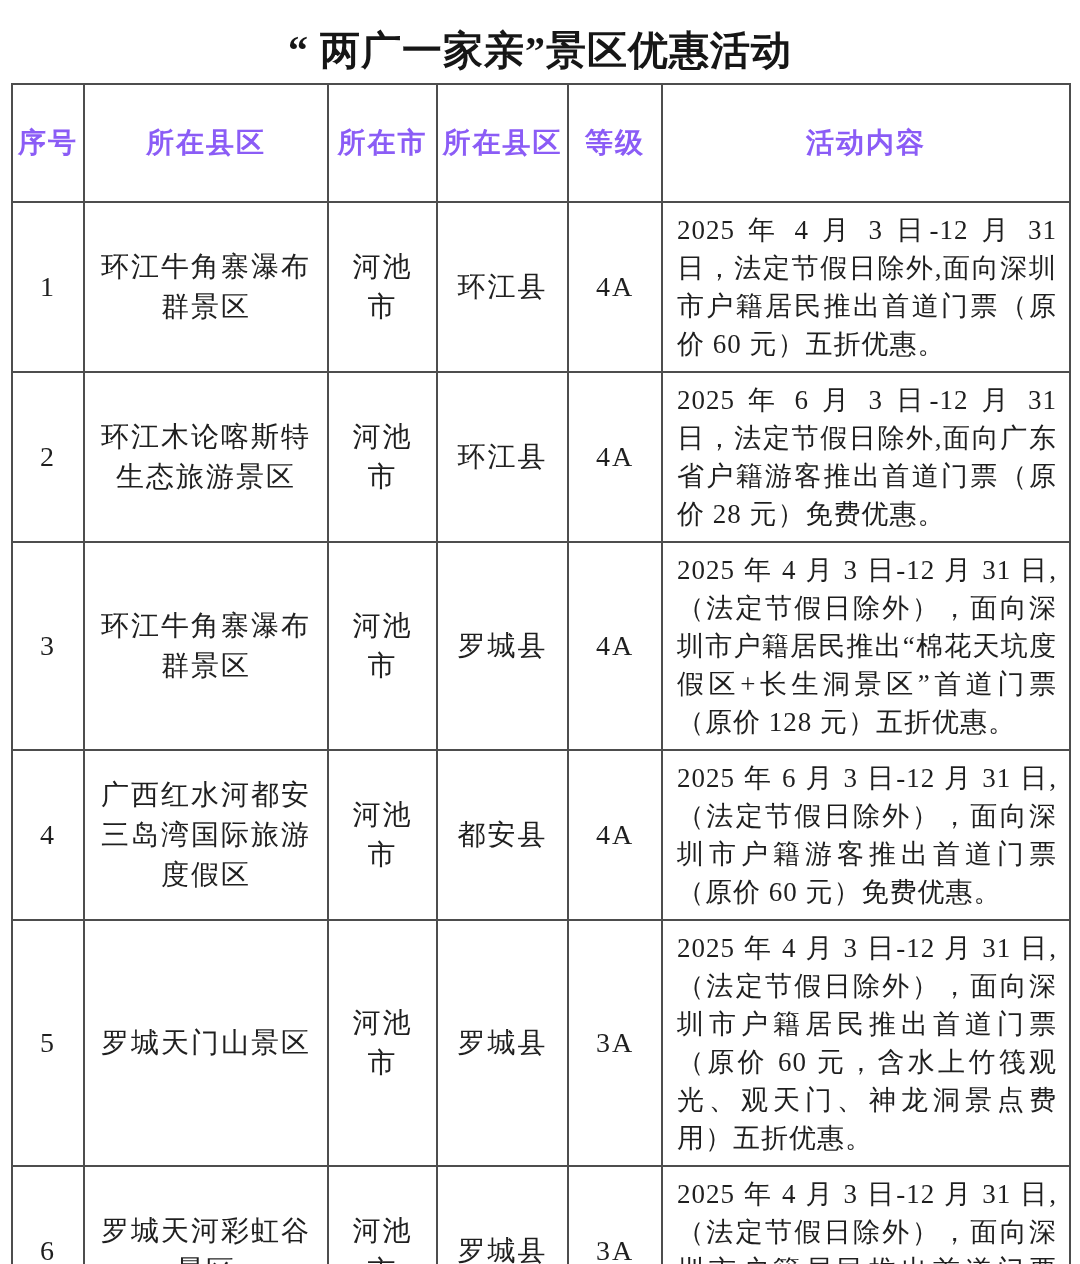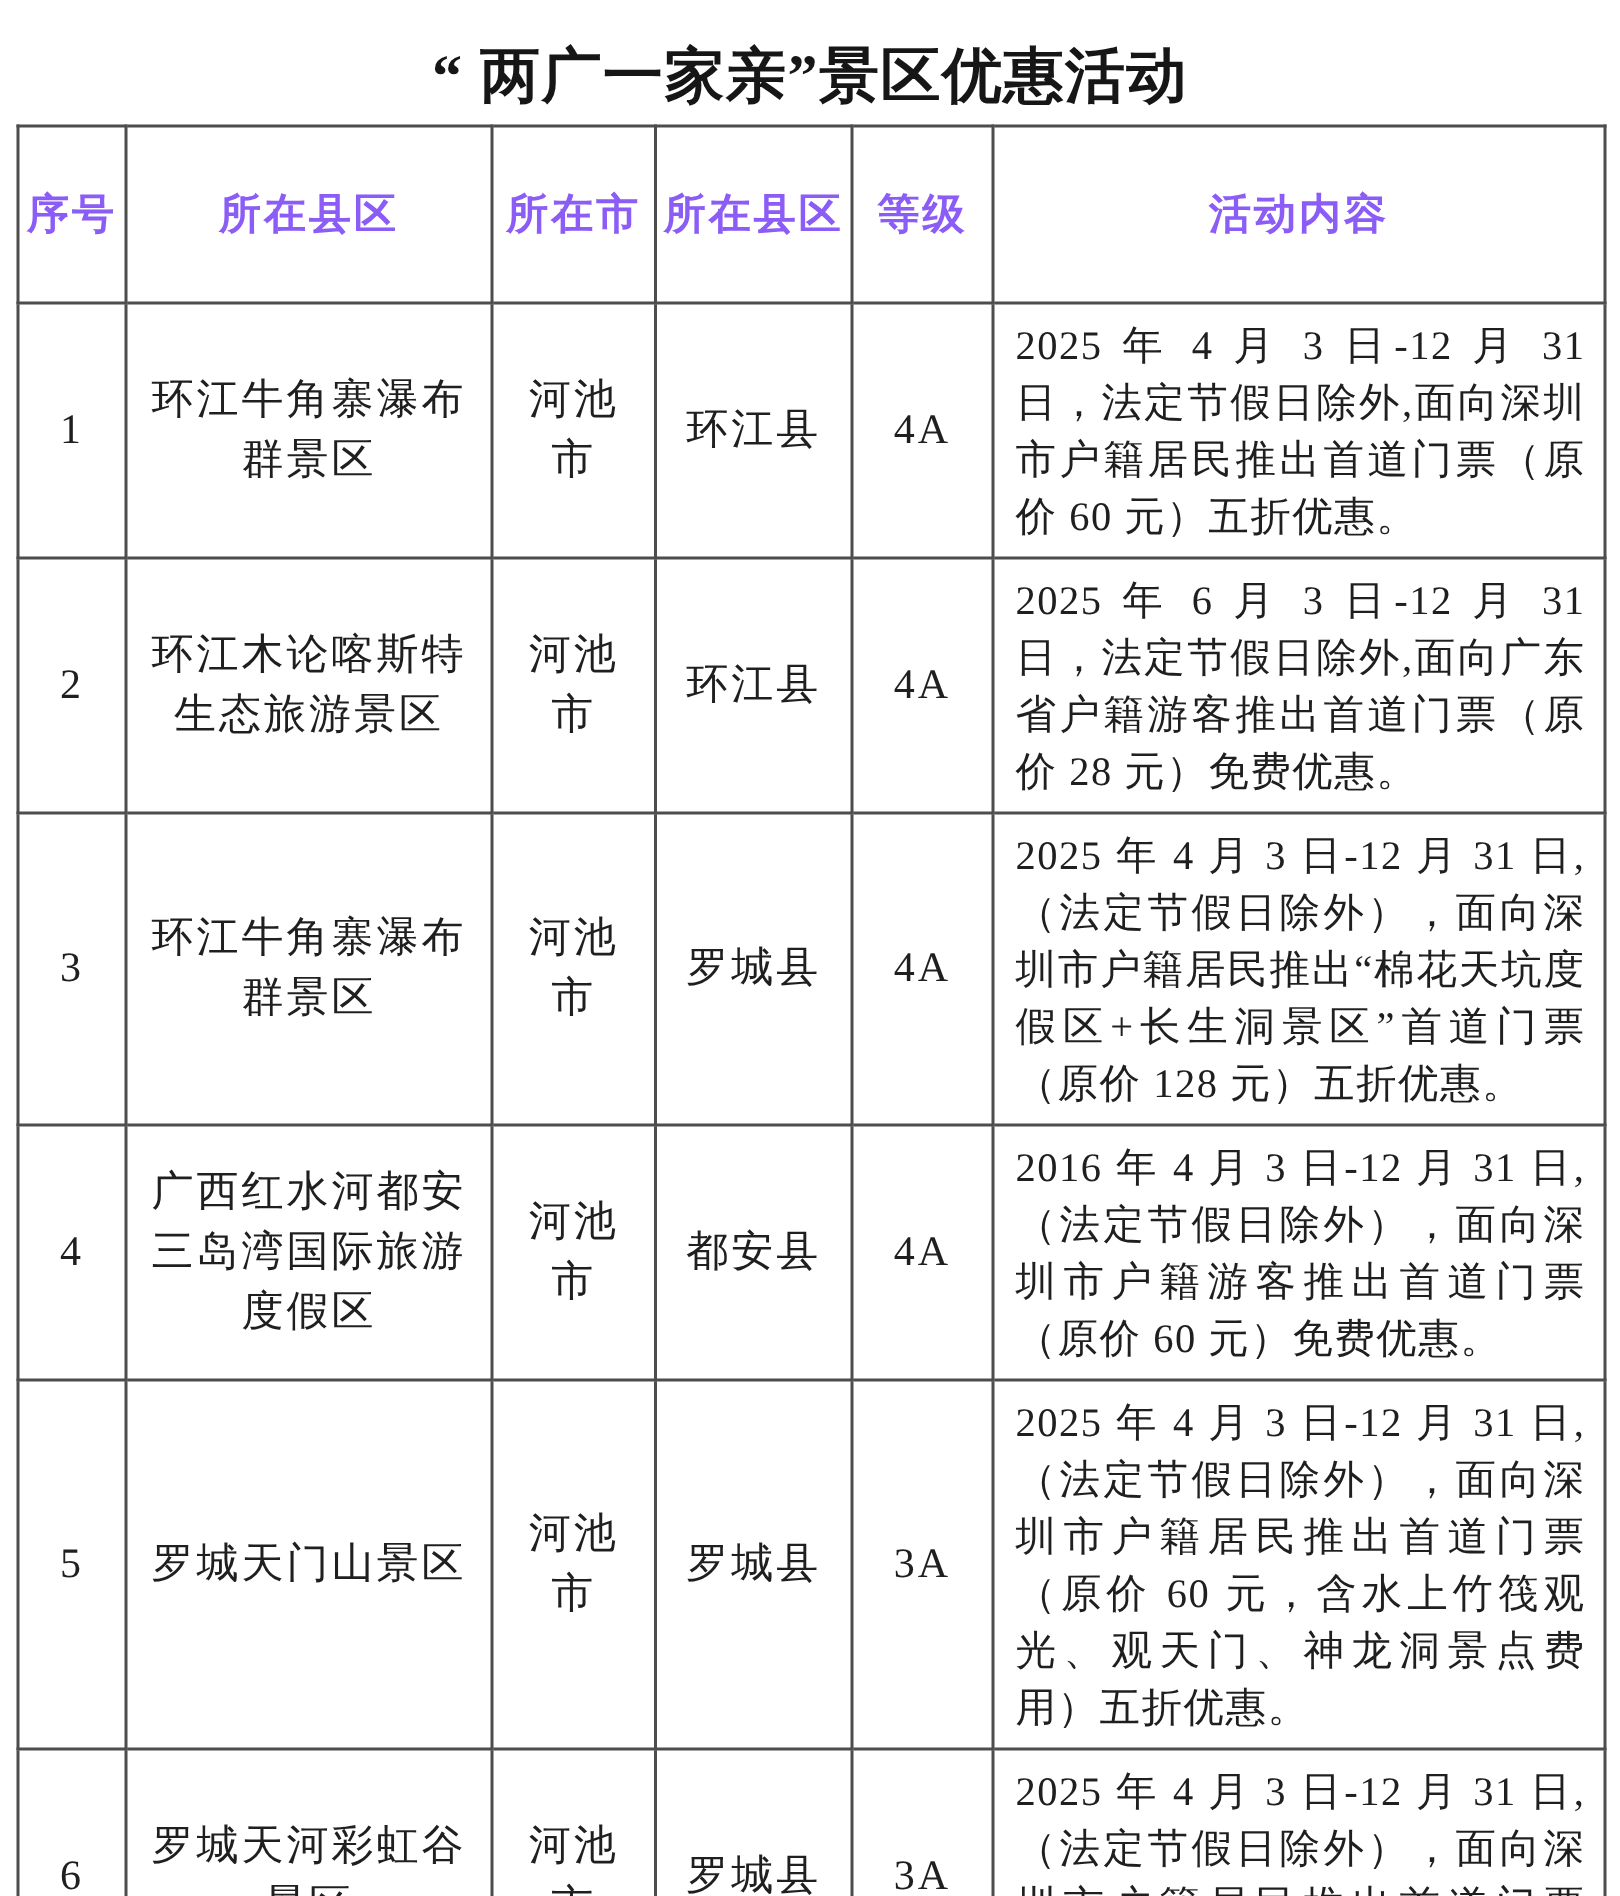--- a/index.html
+++ b/index.html
@@ -130,21 +130,21 @@
         <td class="cell-center">4A</td>
         <td class="cell-activity">2025 年 4 月 3 日-12 月 31 日,（法定节假日除外），面向深圳市户籍居民推出“棉花天坑度假区+长生洞景区”首道门票（原价 128 元）五折优惠。</td>
       </tr>
 
       <tr class="r-4">
         <td class="cell-center">4</td>
         <td class="cell-center">广西红水河都安三岛湾国际旅游度假区</td>
         <td class="cell-center">河池市</td>
         <td class="cell-center">都安县</td>
         <td class="cell-center">4A</td>
-        <td class="cell-activity">2016 年 4 月 3 日-12 月 31 日,（法定节假日除外），面向深圳市户籍游客推出首道门票（原价 60 元）免费优惠。</td>
+        <td class="cell-activity">2025 年 6 月 3 日-12 月 31 日,（法定节假日除外），面向深圳市户籍游客推出首道门票（原价 60 元）免费优惠。</td>
       </tr>
 
       <tr class="r-5">
         <td class="cell-center">5</td>
         <td class="cell-center">罗城天门山景区</td>
         <td class="cell-center">河池市</td>
         <td class="cell-center">罗城县</td>
         <td class="cell-center">3A</td>
         <td class="cell-activity">2025 年 4 月 3 日-12 月 31 日,（法定节假日除外），面向深圳市户籍居民推出首道门票（原价 60 元，含水上竹筏观光、观天门、神龙洞景点费用）五折优惠。</td>
       </tr>

